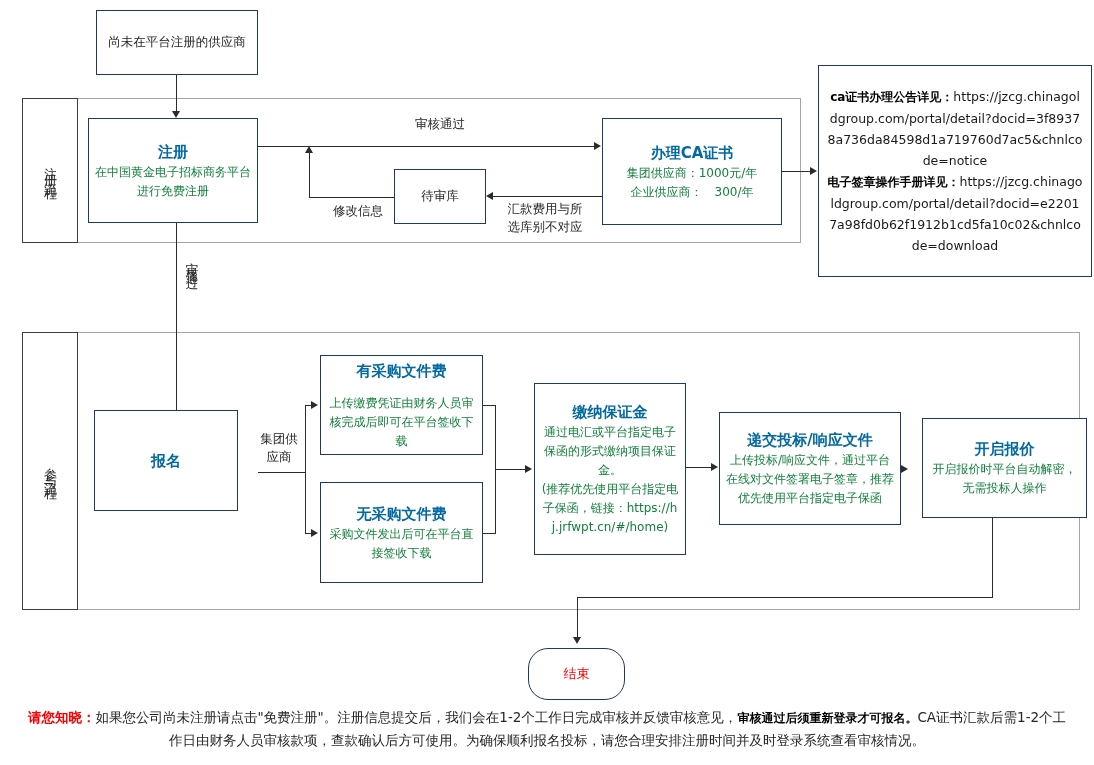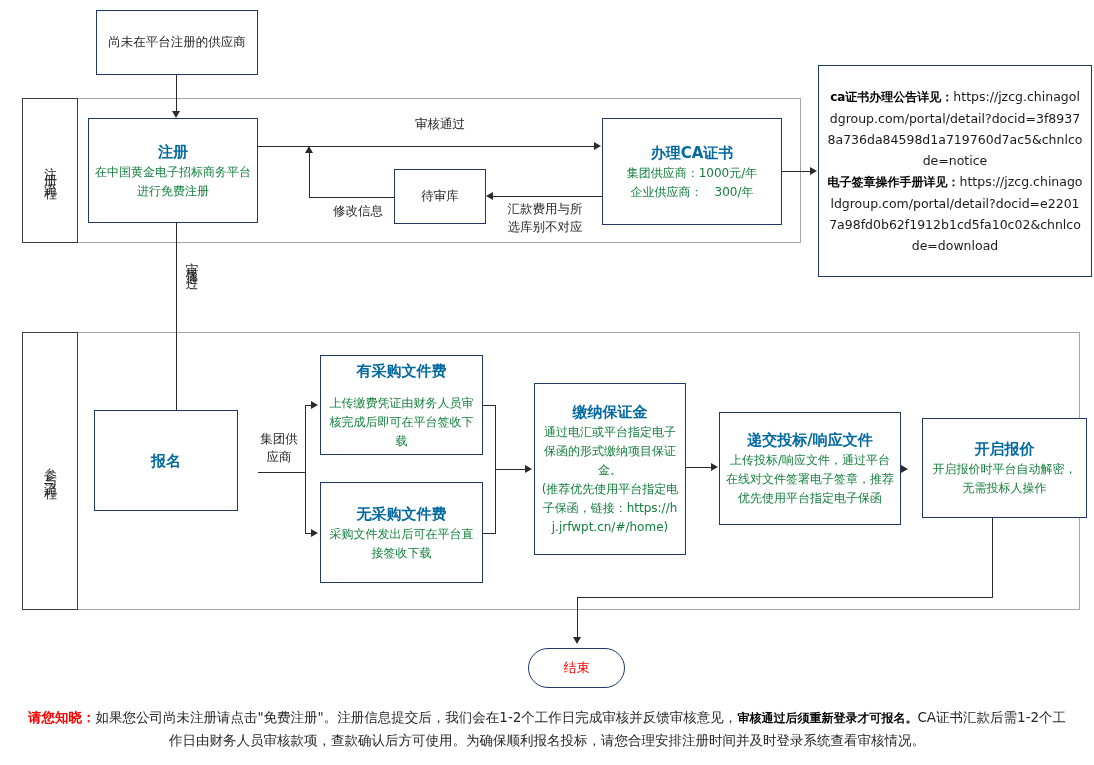--- a/index.html
+++ b/index.html
@@ -152,19 +152,19 @@
   <div class="node" style="left:719px; top:412px; width:182px; height:113px;">
     <div class="node-title">递交投标/响应文件</div>
     <div class="node-body">上传投标/响应文件，通过平台在线对文件签署电子签章，推荐优先使用平台指定电子保函</div>
   </div>
 
   <div class="node" style="left:910px; top:418px; width:165px; height:100px;margin-left:12px;">
     <div class="node-title">开启报价</div>
     <div class="node-body">开启报价时平台自动解密，无需投标人操作</div>
   </div>
 
-  <div class="node stadium" style="left:528px; top:648px; width:97px; height:40px;">
+  <div class="node stadium" style="left:528px; top:648px; width:97px; height:52px;">
     <div class="end-label">结束</div>
   </div>
 
   <div class="note"><span class="seg-red-bold">请您知晓：</span><span class="seg-normal">如果您公司尚未注册请点击"免费注册"。注册信息提交后，我们会在1-2个工作日完成审核并反馈审核意见，</span><span class="seg-bold">审核通过后须重新登录才可报名。</span><span class="seg-normal">CA证书汇款后需1-2个工作日由财务人员审核款项，查款确认后方可使用。为确保顺利报名投标，请您合理安排注册时间并及时登录系统查看审核情况。</span></div>
 
 </div>
 
 </body></html>

